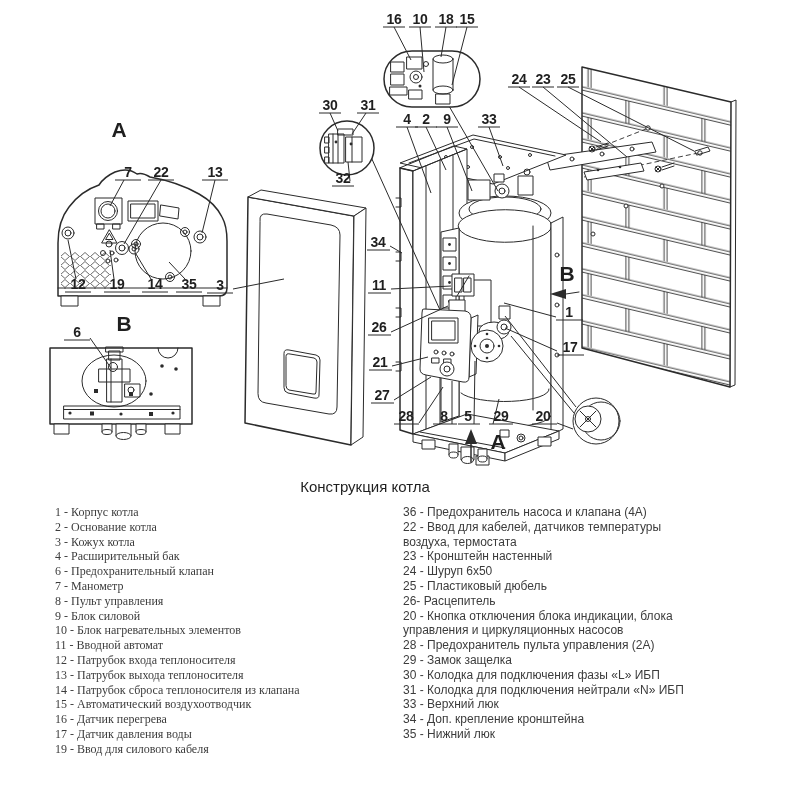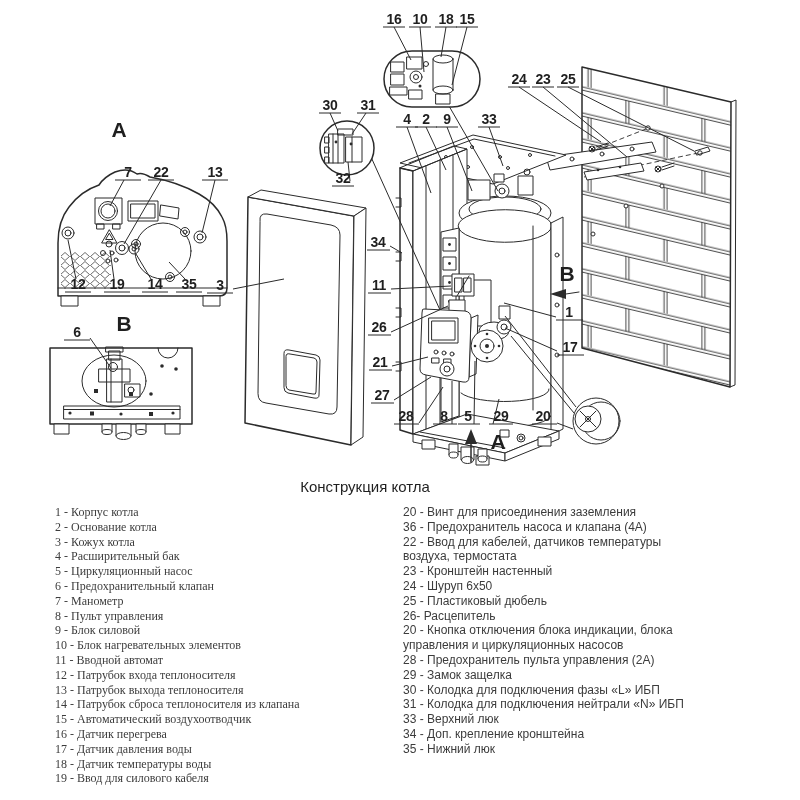--- a/index.html
+++ b/index.html
@@ -446,39 +446,36 @@
   </g>
 </svg>
 
 <div id="title">Конструкция котла</div>
 
 <div id="col-left" class="col">
   <div>1 - Корпус котла</div>
   <div>2 - Основание котла</div>
   <div>3 - Кожух котла</div>
   <div>4 - Расширительный бак</div>
-  <div>5 - Циркуляционный насос</div>
   <div>6 - Предохранительный клапан</div>
   <div>7 - Манометр</div>
   <div>8 - Пульт управления</div>
   <div>9 - Блок силовой</div>
   <div>10 - Блок нагревательных элементов</div>
   <div>11 - Вводной автомат</div>
   <div>12 - Патрубок входа теплоносителя</div>
   <div>13 - Патрубок выхода теплоносителя</div>
   <div>14 - Патрубок сброса теплоносителя из клапана</div>
   <div>15 - Автоматический воздухоотводчик</div>
   <div>16 - Датчик перегрева</div>
   <div>17 - Датчик давления воды</div>
-  <div>18 - Датчик температуры воды</div>
   <div>19 - Ввод для силового кабеля</div>
 </div>
 
 <div id="col-right" class="col">
-  <div>20 - Винт для присоединения заземления</div>
   <div>36 - Предохранитель насоса и клапана (4А)</div>
   <div>22 - Ввод для кабелей, датчиков температуры воздуха, термостата</div>
   <div>23 - Кронштейн настенный</div>
   <div>24 - Шуруп 6х50</div>
   <div>25 - Пластиковый дюбель</div>
   <div>26- Расцепитель</div>
   <div>20 - Кнопка отключения блока индикации, блока управления и циркуляционных насосов</div>
   <div>28 - Предохранитель пульта управления (2А)</div>
   <div>29 - Замок защелка</div>
   <div>30 - Колодка для подключения фазы «L» ИБП</div>

